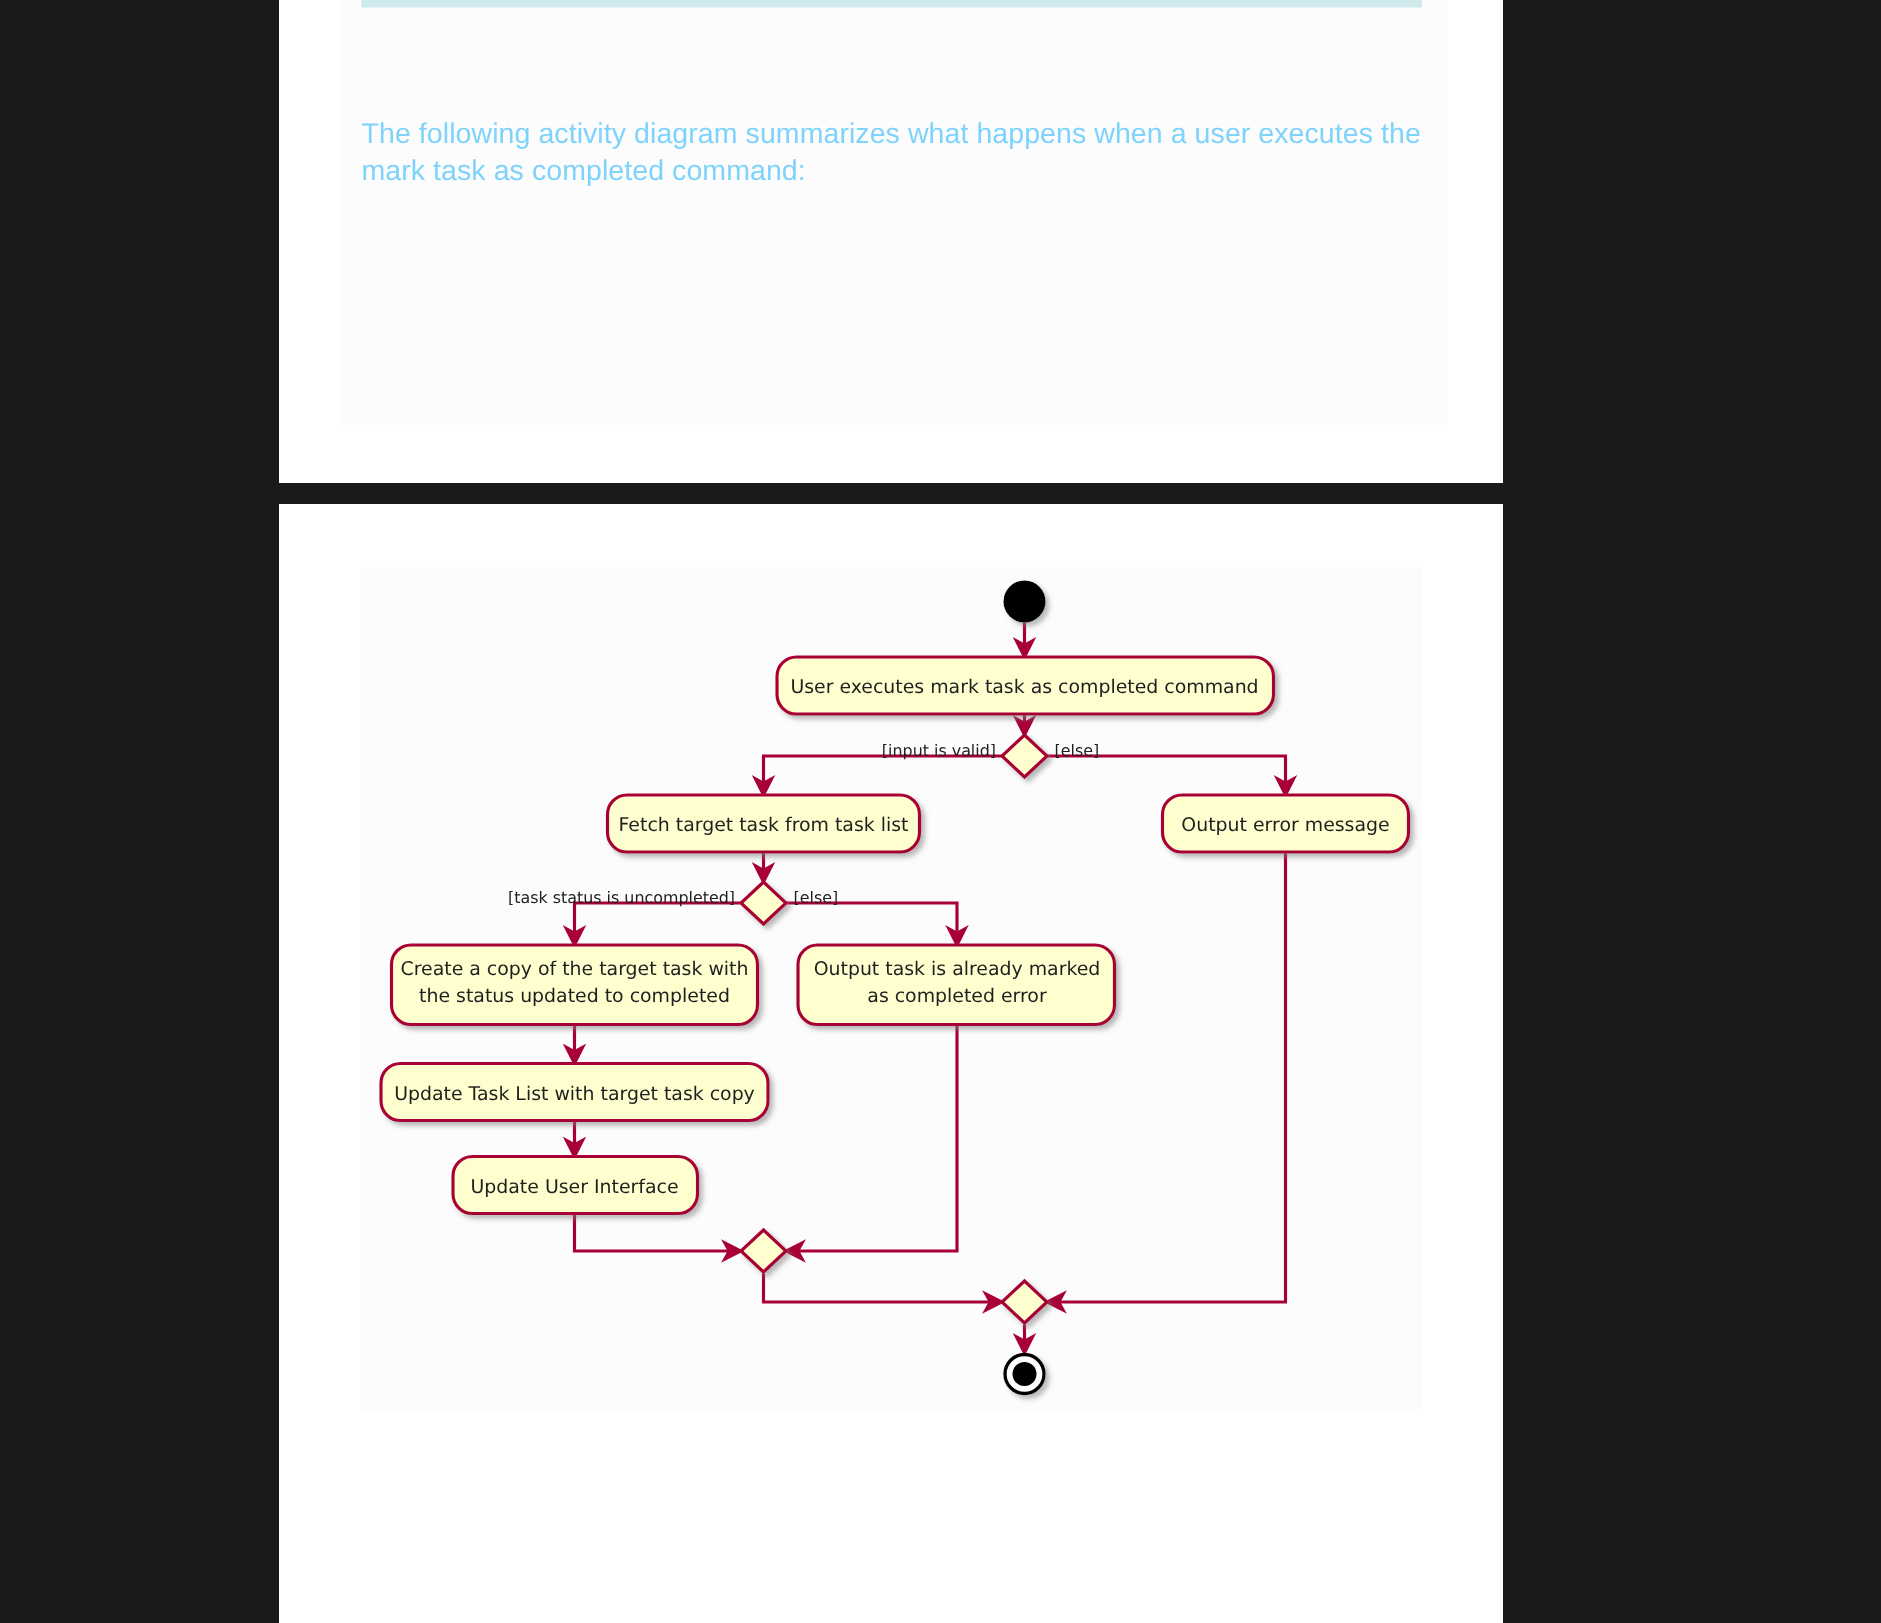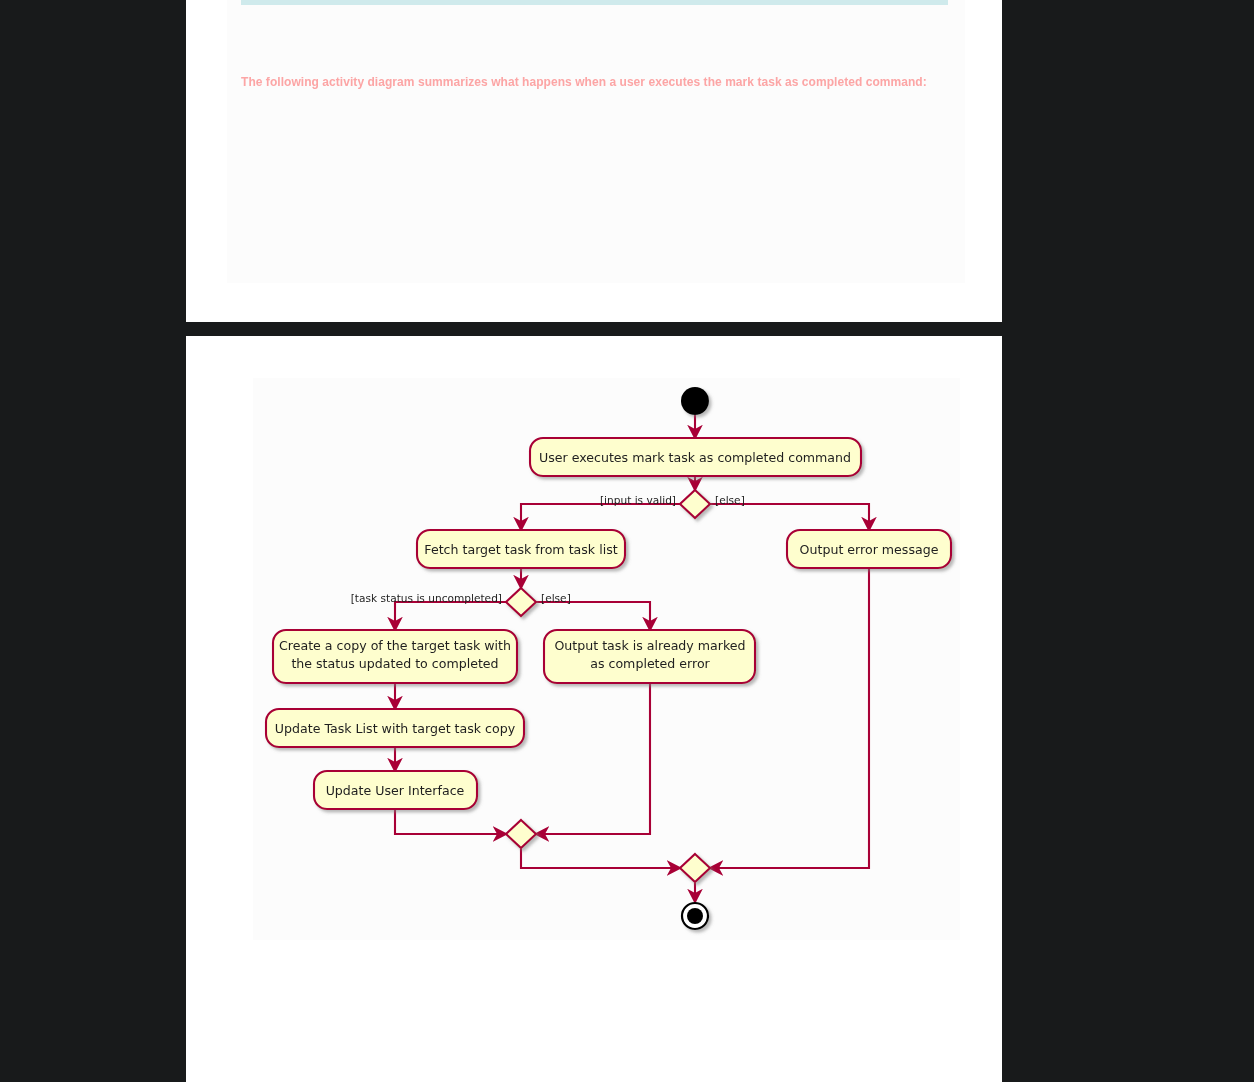--- a/index.html
+++ b/index.html
@@ -45,31 +45,30 @@
     height: 5px;
     background: #cfeaec;
   }
 
   
   .prose {
     position: absolute;
     left: 241px;
     top: 58px;
     width: 710px;
-    font-size: 12px;
+    font-size: 19px;
     line-height: 25px;
-    color: #fca5a5;
+    color: #7dd3fc;
     letter-spacing: 0.05px;
-    font-weight: bold;
   }
 
   
   #diagram-canvas {
     position: absolute;
-    left: 253px;
+    left: 241px;
     top: 378px;
     width: 707px;
     height: 562px;
     background: #fcfcfc;
   }
   #diagram-svg {
     position: absolute;
     left: 0;
     top: 0;
     display: block;

